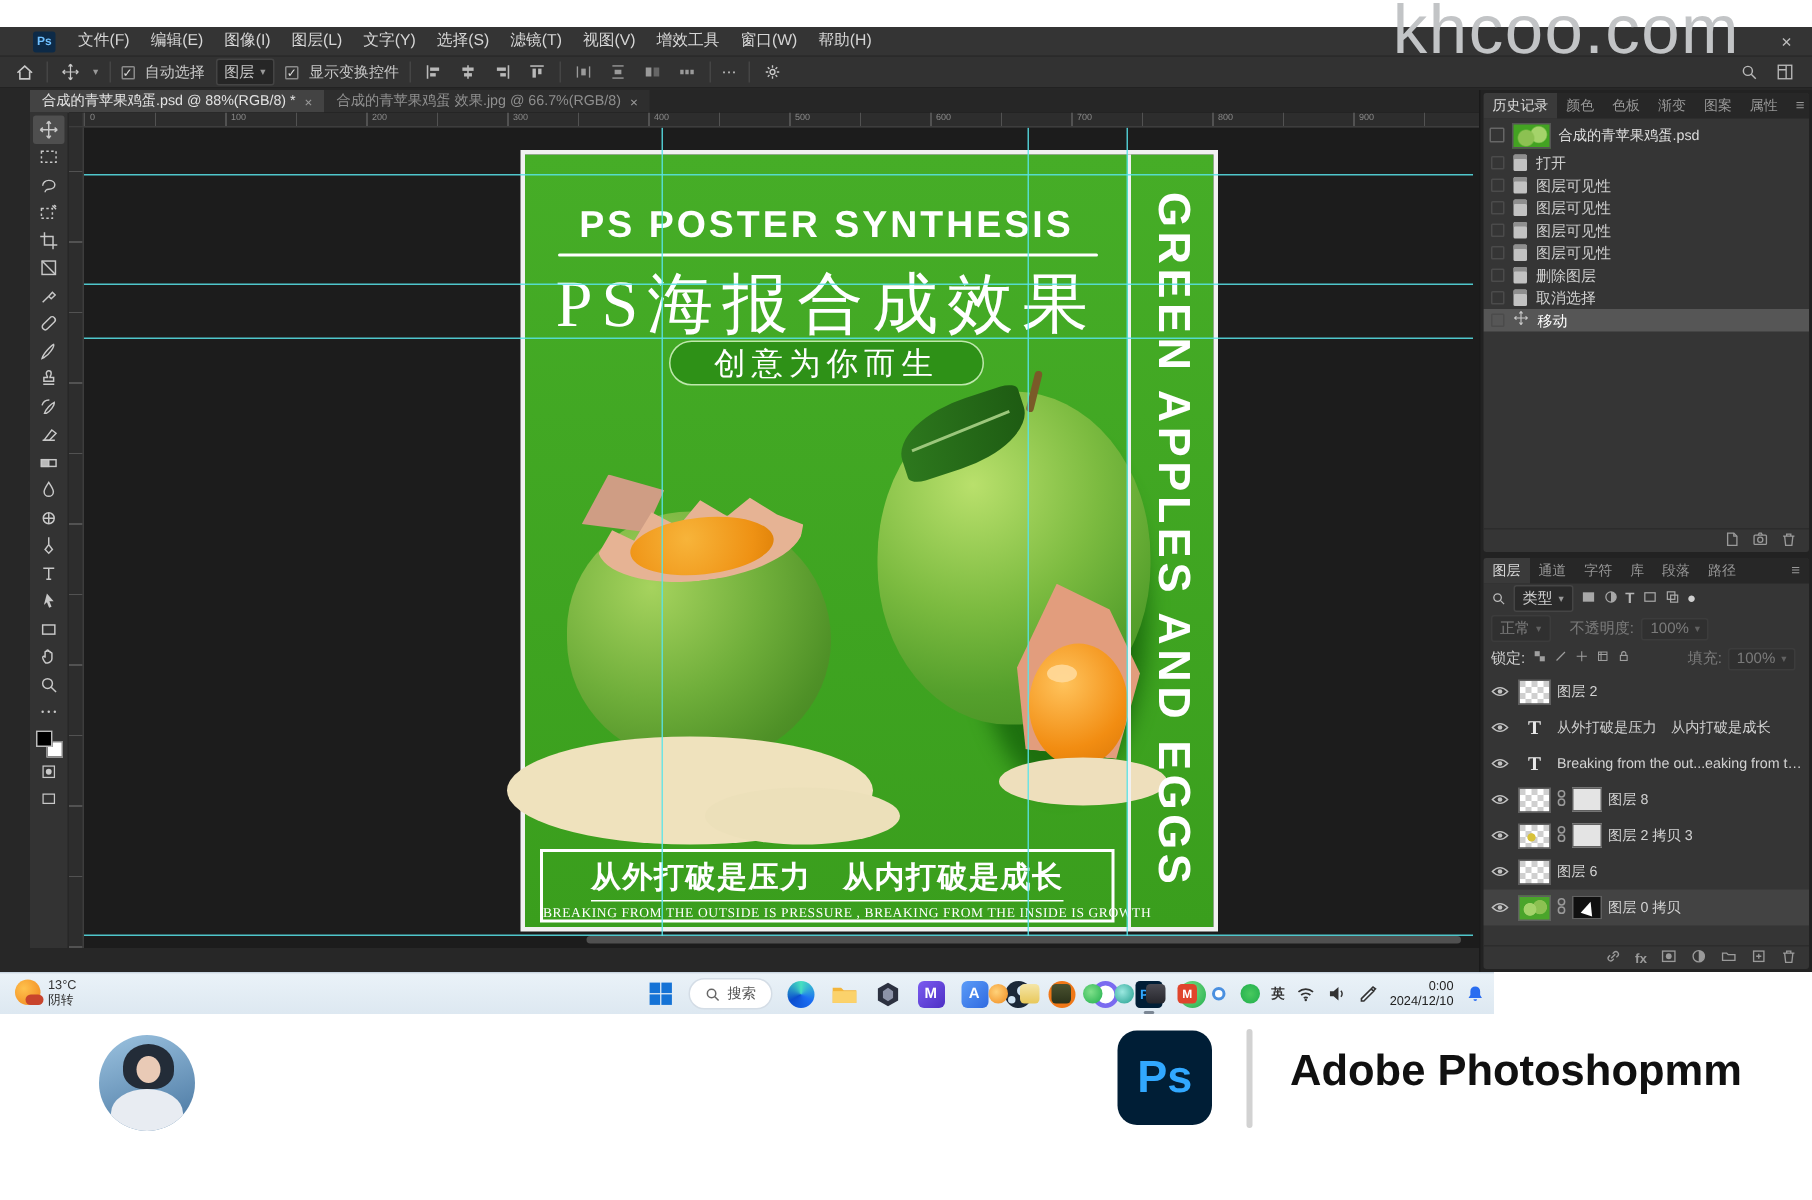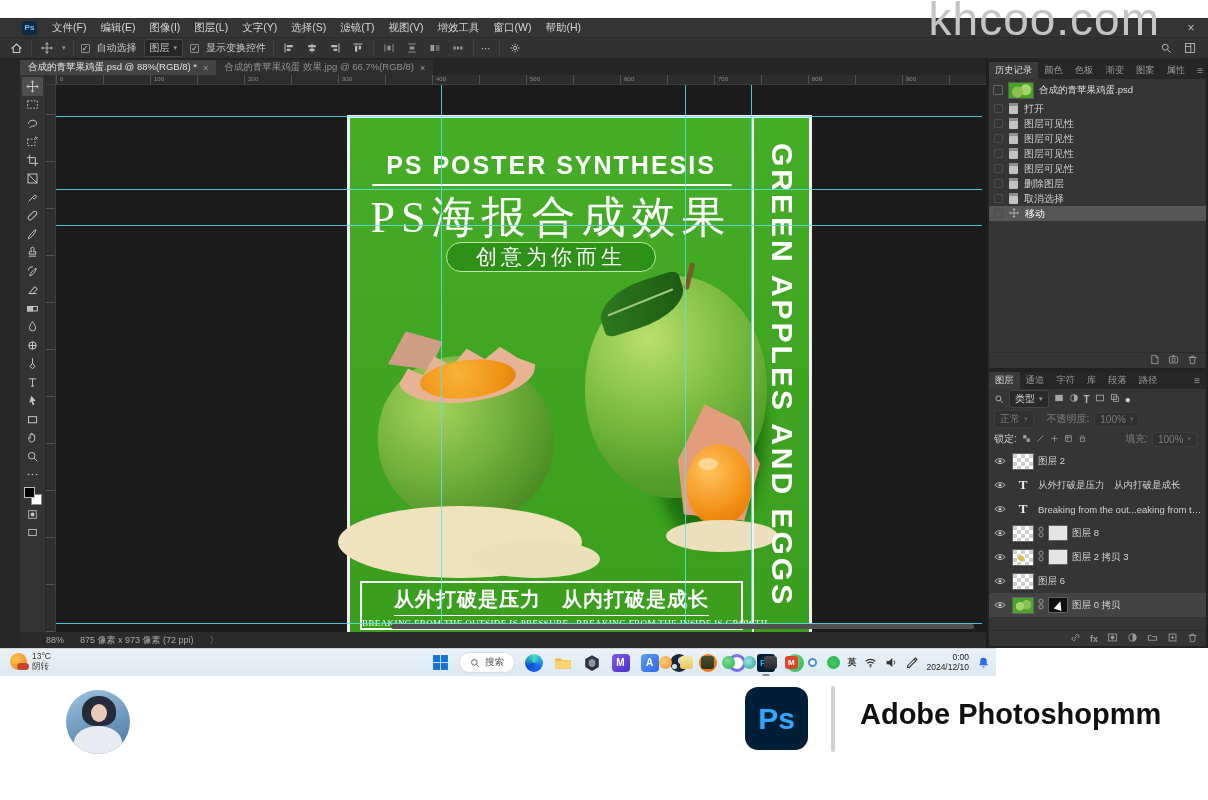--- a/index.html
+++ b/index.html
@@ -34,21 +34,21 @@
   
   .canvas{position:absolute;left:46px;top:57px;right:222px;bottom:16px;background:#1c1c1c;overflow:hidden}
   .corner{position:absolute;left:0;top:0;width:10px;height:10px;background:#2d2d2d;border-right:1px solid #3d3d3d;border-bottom:1px solid #3d3d3d;z-index:5}
   .ruler-h{position:absolute;left:10px;right:0;top:0;height:10px;background:#2d2d2d;border-bottom:1px solid #3d3d3d;background-image:repeating-linear-gradient(90deg,#525252 0 1px,transparent 1px 47px);z-index:4}
   .ruler-h span{position:absolute;top:1px;font-size:6px;color:#8a8a8a}
   .ruler-v{position:absolute;left:0;top:10px;bottom:0;width:10px;background:#2d2d2d;border-right:1px solid #3d3d3d;background-image:repeating-linear-gradient(0deg,#525252 0 1px,transparent 1px 47px);z-index:4}
   .guide-v{position:absolute;top:10px;bottom:6px;width:1px;background:rgba(88,228,234,.85);z-index:3}
   .guide-h{position:absolute;left:10px;right:4px;height:1px;background:rgba(88,228,234,.85);z-index:3}
   .hscroll{position:absolute;left:345px;right:12px;bottom:3px;height:5px;background:#505050;border-radius:3px;z-index:6}
   
-  .poster{position:absolute;left:301px;top:40px;width:465px;height:521px;background:linear-gradient(#46ad27,#3a9e1d);border:3px solid #f1f1f1;z-index:2}
+  .poster{position:absolute;left:301px;top:25px;width:465px;height:521px;background:linear-gradient(#46ad27,#3a9e1d);border:3px solid #f1f1f1;z-index:2}
   .p-title-en{position:absolute;left:0;top:33px;width:402px;text-align:center;color:#fff;font-weight:bold;font-size:25px;letter-spacing:2px;white-space:nowrap}
   .p-underline{position:absolute;left:22px;top:66px;width:360px;height:2px;background:#fff;border-radius:2px}
   .p-title-cn{position:absolute;left:0;top:70px;width:402px;text-align:center;color:#fff;font-size:44px;letter-spacing:6px;font-family:"Liberation Serif","DejaVu Serif",serif;white-space:nowrap}
   .p-pill{position:absolute;left:96px;top:124px;width:210px;height:30px;background:#2e9117;border:1px solid #bfe8ad;border-radius:15px;display:flex;align-items:center;justify-content:center;color:#fff;font-size:21px;letter-spacing:4px;font-family:"Liberation Serif","DejaVu Serif",serif}
   .p-box{position:absolute;left:10px;top:463px;width:383px;height:49px;border:2px solid #fff;text-align:center;padding-top:3px}
   .p-cn2{display:inline-block;color:#fff;font-weight:bold;font-size:20px;letter-spacing:1px;border-bottom:1.5px solid #fff;padding-bottom:2px;white-space:nowrap}
   .p-en2{margin-top:2px;color:#fff;font-size:9px;letter-spacing:.4px;font-family:"Liberation Serif","DejaVu Serif",serif;white-space:nowrap}
   .p-divider{position:absolute;left:402px;top:0;bottom:0;width:2px;background:#f1f1f1}
   .p-side{position:absolute;left:404px;top:0;bottom:0;right:0;display:flex;align-items:center;justify-content:center}
   .p-side span{writing-mode:vertical-rl;text-orientation:sideways;color:#fff;font-weight:bold;font-size:30px;letter-spacing:3px;white-space:nowrap}
@@ -451,25 +451,20 @@
         <div class="p-en2">BREAKING FROM THE OUTSIDE IS PRESSURE , BREAKING FROM THE INSIDE IS GROWTH</div>
       </div>
       <div class="p-divider"></div>
       <div class="p-side">
           <span>GREEN APPLES AND EGGS</span>
         </div>
     </div>
     <div class="hscroll"></div>
   </div>
 
-  <div class="status">
-    <span>88%</span>
-    <span>875 像素 x 973 像素 (72 ppi)</span>
-    <span>〉</span>
-  </div>
 
   <div class="dock">
     <div class="panel panel-hist">
       <div class="ptabs" id="ptabs1">
           <div class="ptab active">历史记录</div>
           <div class="ptab">颜色</div>
           <div class="ptab">色板</div>
           <div class="ptab">渐变</div>
           <div class="ptab">图案</div>
           <div class="ptab">属性</div>

